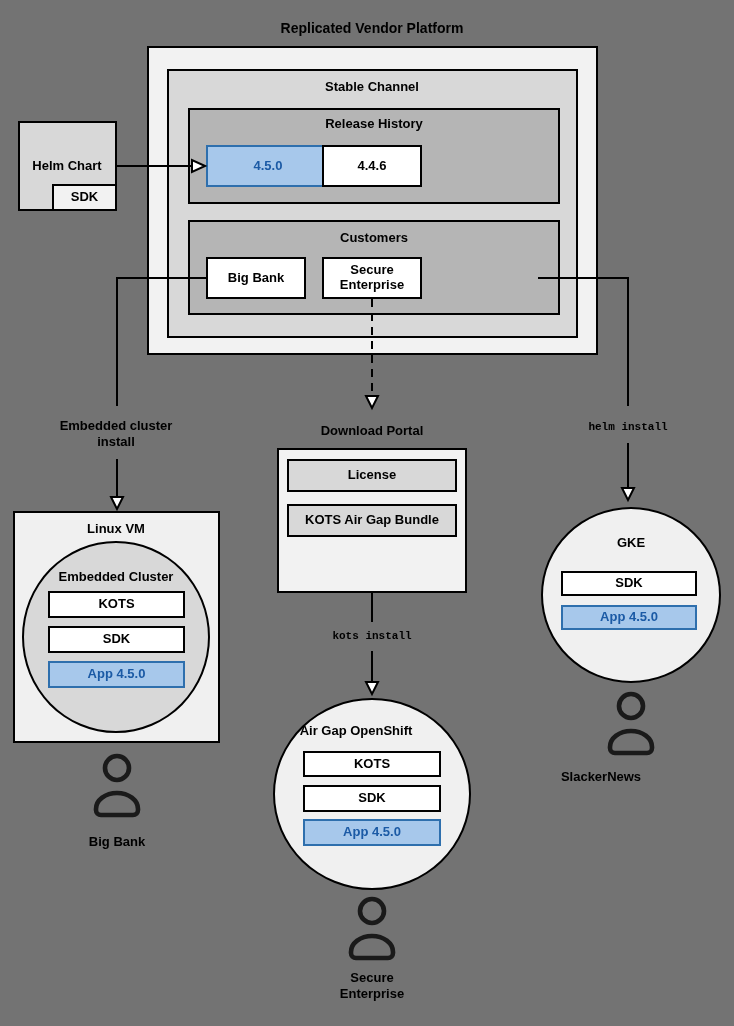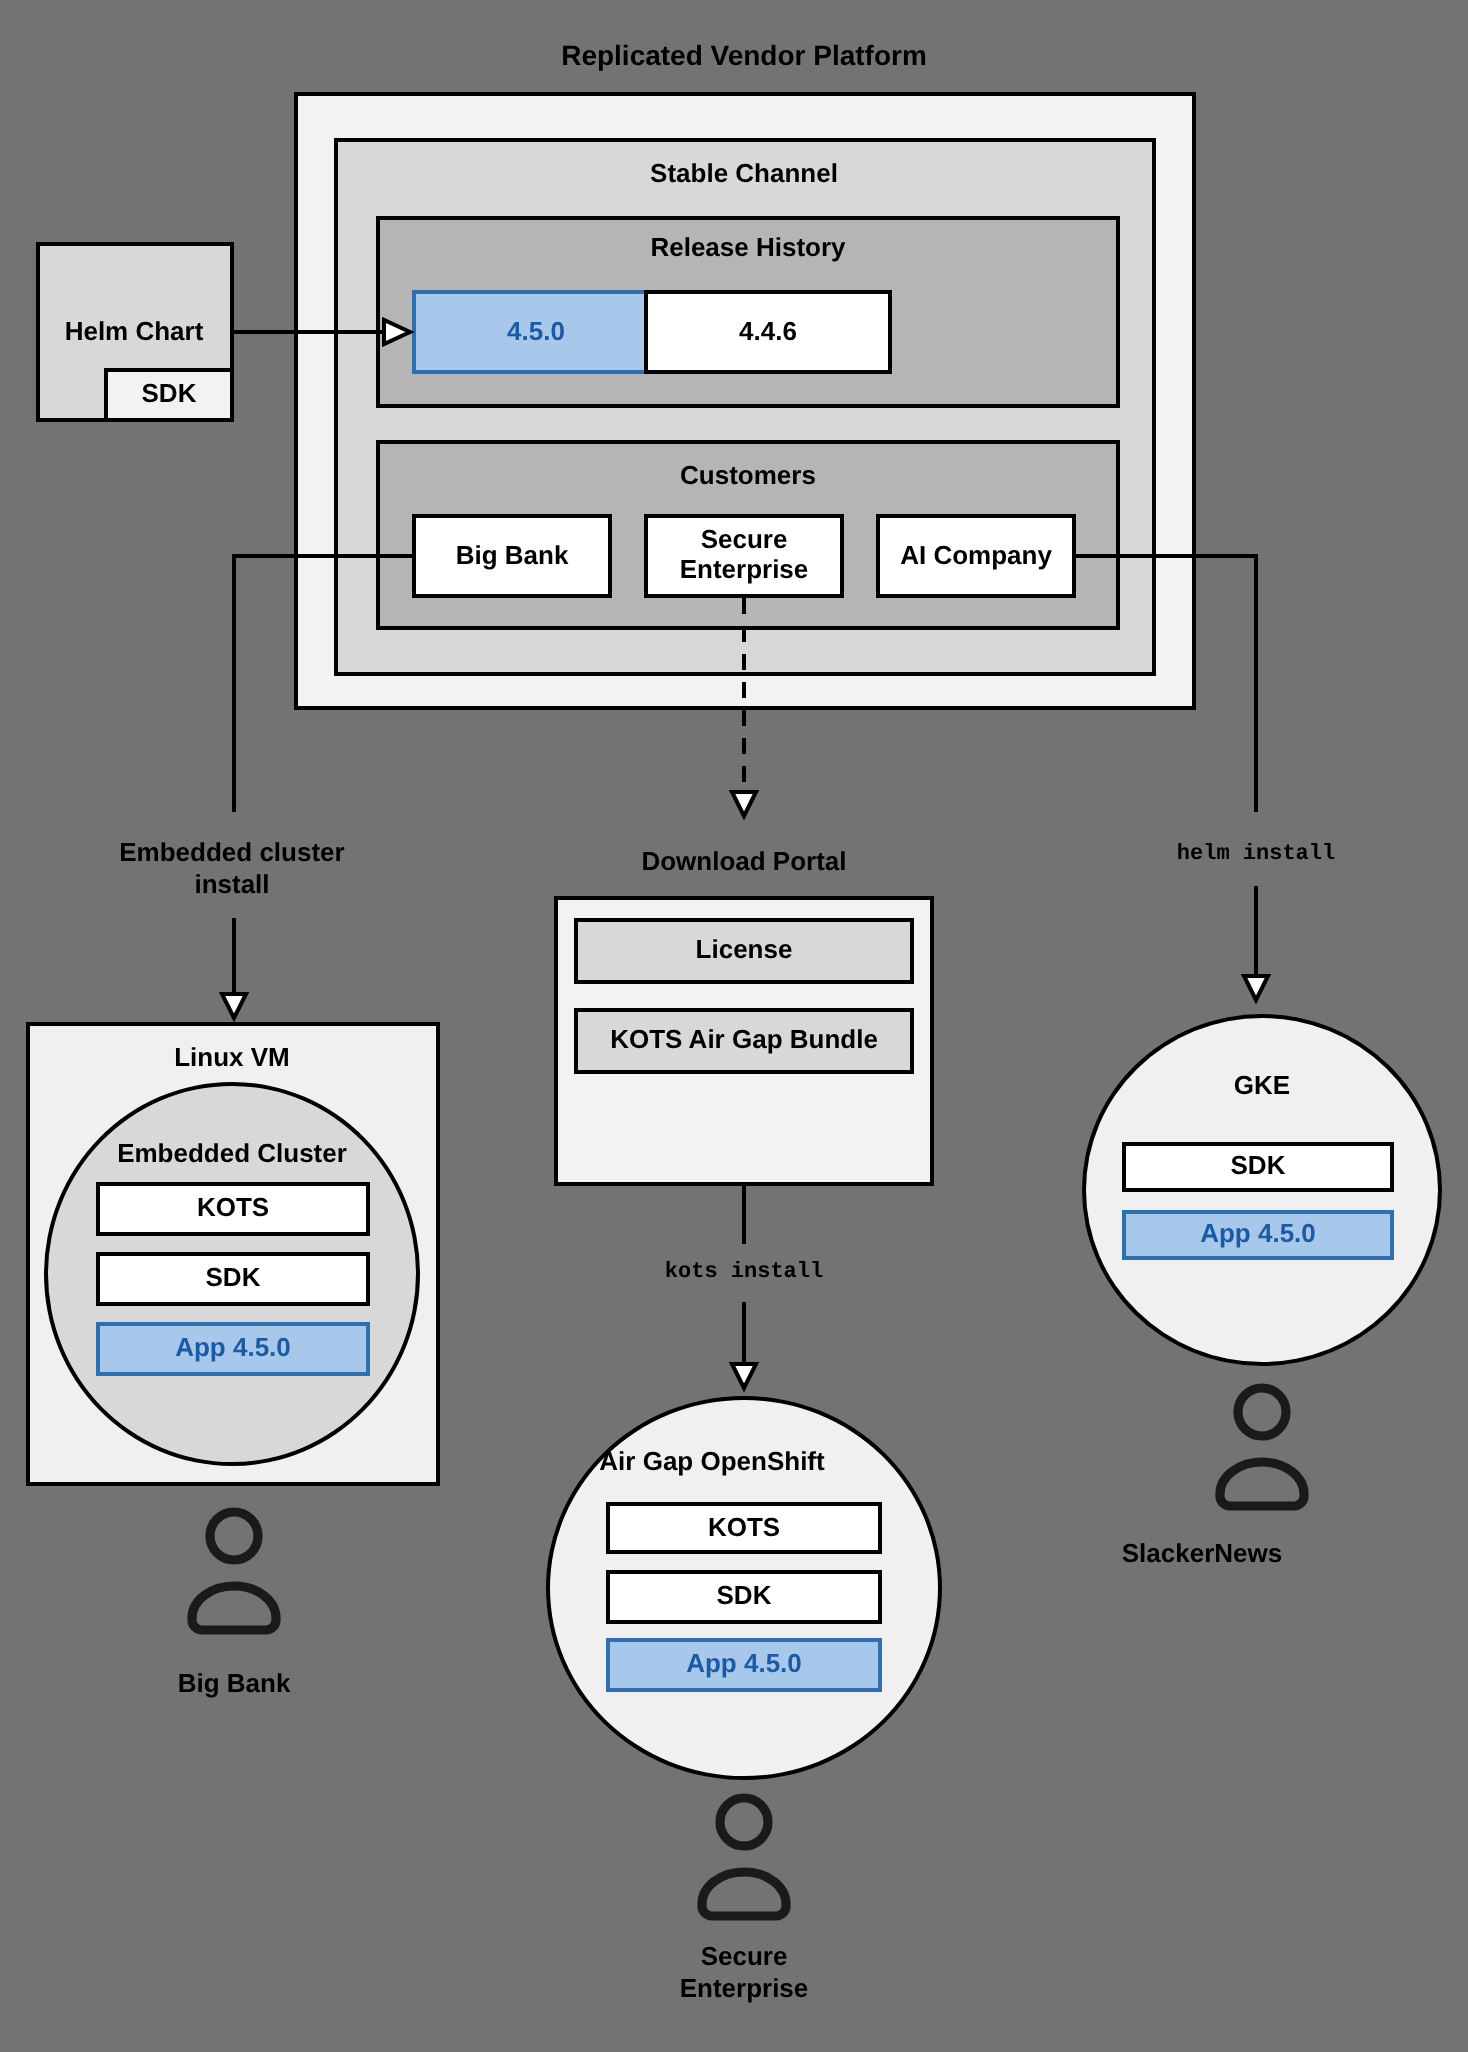--- a/index.html
+++ b/index.html
@@ -35,34 +35,31 @@
 
   <div class="bx fill-f2" style="left:147px;top:46px;width:451px;height:309px;"></div>
   <div class="bx fill-d8" style="left:167px;top:69px;width:411px;height:269px;"></div>
   <div class="lbl" style="left:372px;top:87px;">Stable Channel</div>
 
   <div class="bx fill-b5" style="left:188px;top:108px;width:372px;height:96px;"></div>
   <div class="lbl" style="left:374px;top:124px;">Release History</div>
   <div class="bx leaf hl" style="left:206px;top:145px;width:124px;height:42px;">
     <span>4.5.0</span>
   </div>
-  <div class="bx leaf" style="left:322px;top:145px;width:124px;height:42px;">
+  <div class="bx leaf" style="left:322px;top:145px;width:100px;height:42px;">
     <span>4.4.6</span>
   </div>
 
   <div class="bx fill-b5" style="left:188px;top:220px;width:372px;height:95px;"></div>
   <div class="lbl" style="left:374px;top:238px;">Customers</div>
   <div class="bx leaf" style="left:206px;top:257px;width:100px;height:42px;">
     <span>Big Bank</span>
   </div>
   <div class="bx leaf" style="left:322px;top:257px;width:100px;height:42px;">
     <span class="wrap" style="width:92px;">Secure Enterprise</span>
-  </div>
-  <div class="bx leaf" style="left:438px;top:257px;width:100px;height:42px;">
-    <span>AI Company</span>
   </div>
 
   <div class="bx fill-d8" style="left:18px;top:121px;width:99px;height:90px;"></div>
   <div class="lbl" style="left:67px;top:166px;">Helm Chart</div>
   <div class="bx leaf fill-f2" style="left:52px;top:184px;width:65px;height:27px;background:#f2f2f2;">
     <span>SDK</span>
   </div>
 
   <div class="lbl wrap" style="left:116px;top:434px;width:134px;">Embedded cluster install</div>
 

